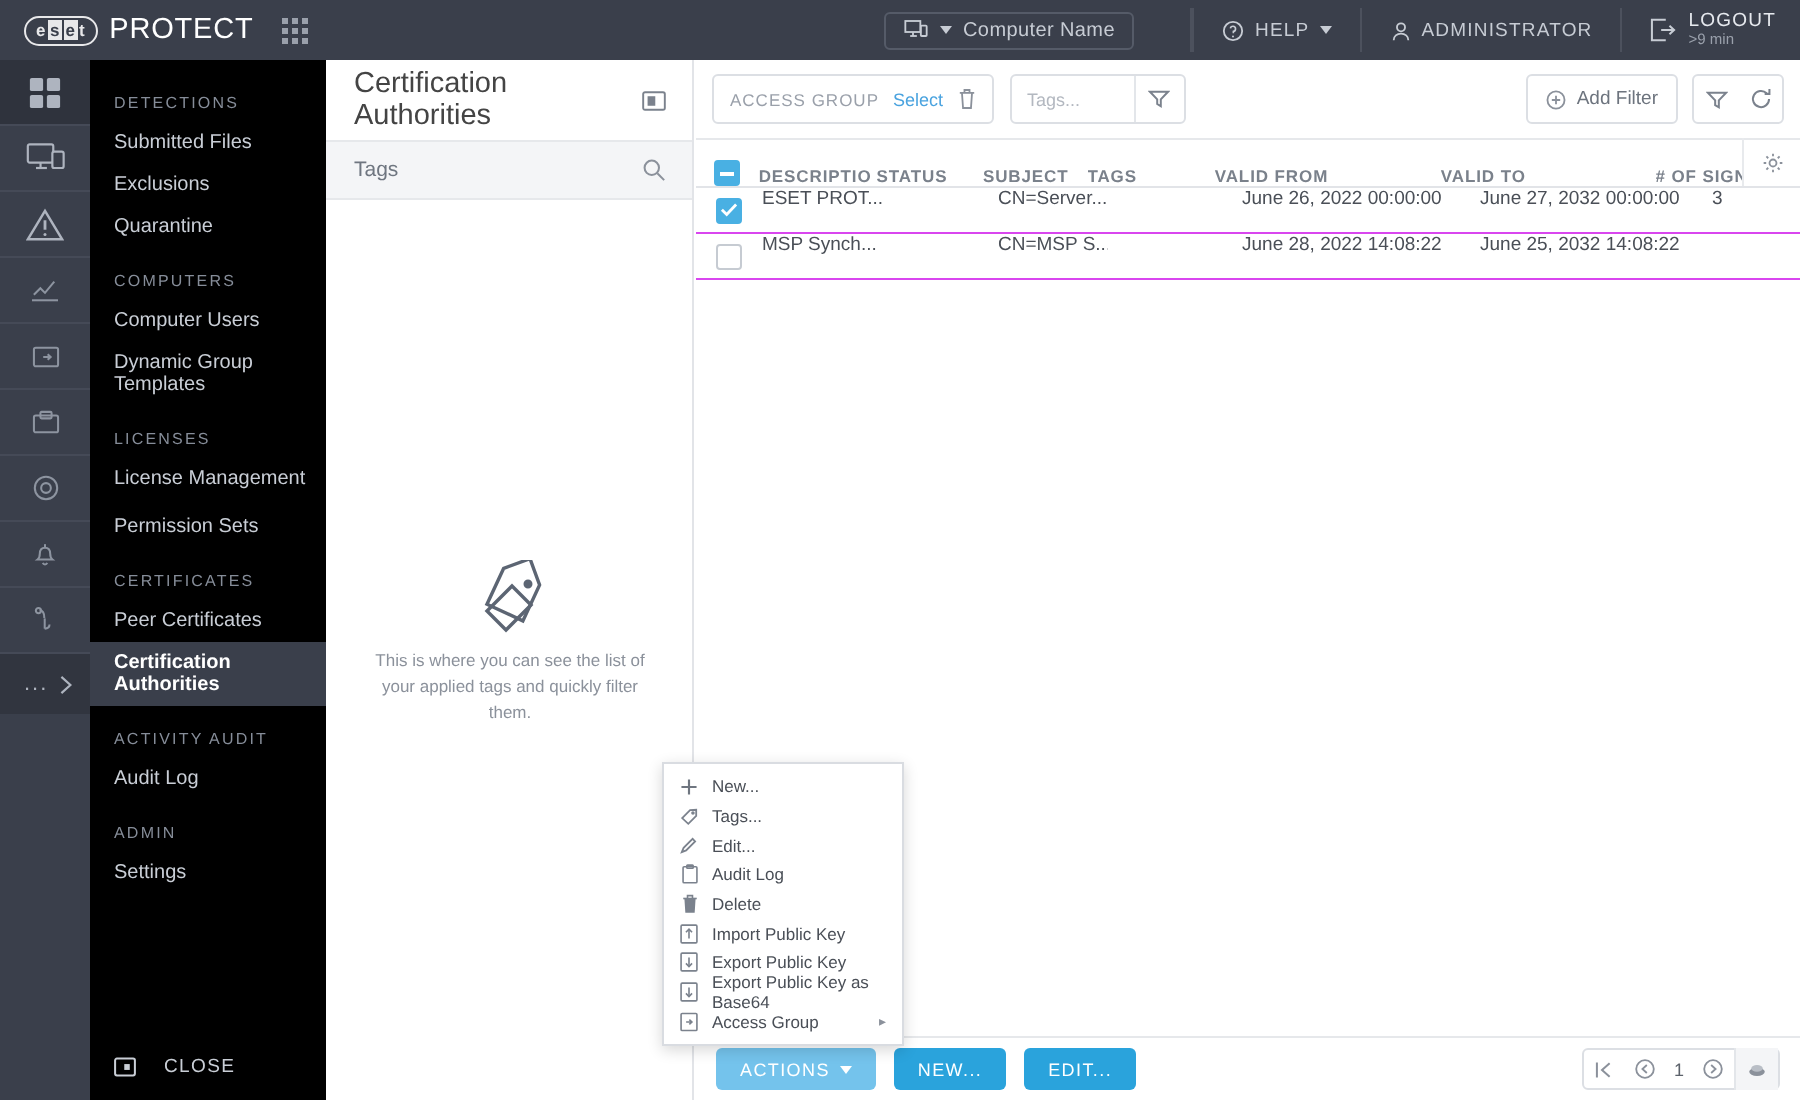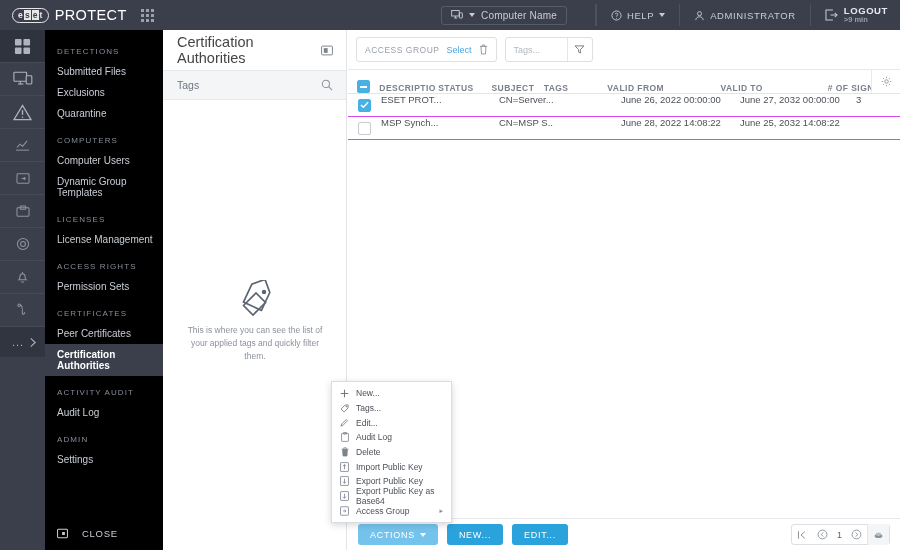--- a/index.html
+++ b/index.html
@@ -37,21 +37,21 @@
     display:flex; align-items:center; gap:5px; color:#c7ccd4;
     font-size:9.5px; letter-spacing:.6px; padding:0 14px; height:30px;
   }
   .computer-name-box {
     display:flex; align-items:center; gap:6px;
     border:1px solid #555b68; border-radius:3px;
     height:19px; padding:0 9px; margin-right:28px;
     color:#c7ccd4; font-size:10px; letter-spacing:.2px;
   }
   .caret { width:0;height:0;border-left:3.5px solid transparent;border-right:3.5px solid transparent;border-top:4px solid currentColor; display:inline-block; }
-  .logout-wrap { display:flex; align-items:center; gap:6px; padding:0 12px 0 14px;font-weight:bold; }
+  .logout-wrap { display:flex; align-items:center; gap:6px; padding:0 12px 0 14px; }
   .logout-txt { display:flex; flex-direction:column; line-height:1.05; }
   .logout-txt .l1 { color:#e6e9ee; font-size:9.5px; letter-spacing:.6px; }
   .logout-txt .l2 { color:#9aa0ab; font-size:7.5px; }
 
   
   .rail {
     position:absolute; top:30px; left:0; width:45px; height:520px;
     background:#3a3f4b;
   }
   .rail-item {
@@ -372,21 +372,20 @@
         <div class="nav-group">
           <div class="nav-head">COMPUTERS</div>
           <div class="nav-item">Computer Users</div>
           <div class="nav-item">Dynamic Group Templates</div>
         </div>
         <div class="nav-group">
           <div class="nav-head">LICENSES</div>
           <div class="nav-item">License Management</div>
         </div>
         <div class="nav-group">
-          <div class="nav-head">ACCESS RIGHTS</div>
           <div class="nav-item">Permission Sets</div>
         </div>
         <div class="nav-group">
           <div class="nav-head">CERTIFICATES</div>
           <div class="nav-item">Peer Certificates</div>
           <div class="nav-item active">Certification Authorities</div>
         </div>
         <div class="nav-group">
           <div class="nav-head">ACTIVITY AUDIT</div>
           <div class="nav-item">Audit Log</div>
@@ -456,20 +455,42 @@
       <div class="tags-select">
         <span class="ph">Tags...</span>
         <span style="display:flex;align-items:center;">
           <span class="divi"></span>
           <span class="fbtn">
             <svg width="11" height="9" viewBox="0 0 12 10" fill="none" stroke="#7b828d" stroke-width="1.1">
               <path d="M1 1h10L7 5.2V9L5 7.8V5.2z"></path>
             </svg>
           </span>
         </span>
+      </div>
+      <div class="filter-right">
+        <div class="addfilter">
+          <svg width="10" height="10" viewBox="0 0 11 11" fill="none" stroke="#8b919b" stroke-width="1">
+            <circle cx="5.5" cy="5.5" r="4.7"></circle>
+              <path d="M5.5 3.2v4.6M3.2 5.5h4.6"></path>
+          </svg>
+          <span>Add Filter</span>
+        </div>
+        <div class="icon-pair">
+          <span>
+            <svg width="11" height="10" viewBox="0 0 12 10" fill="none" stroke="#7b828d" stroke-width="1.1">
+              <path d="M1 1h10L7 5.2V9L5 7.8V5.2z"></path>
+            </svg>
+          </span>
+          <span>
+            <svg width="11" height="11" viewBox="0 0 12 12" fill="none" stroke="#7b828d" stroke-width="1.1">
+              <path d="M10.4 6a4.4 4.4 0 1 1-1.3-3.1"></path>
+                <path d="M10.6 0.6v2.6H8"></path>
+            </svg>
+          </span>
+        </div>
       </div>
     </div>
 
     <div class="thead">
       <div class="th-check">
         <span class="cb ind">
             <span class="dash"></span>
           </span>
       </div>
       <div class="col c-desc">DESCRIPTIO</div>

